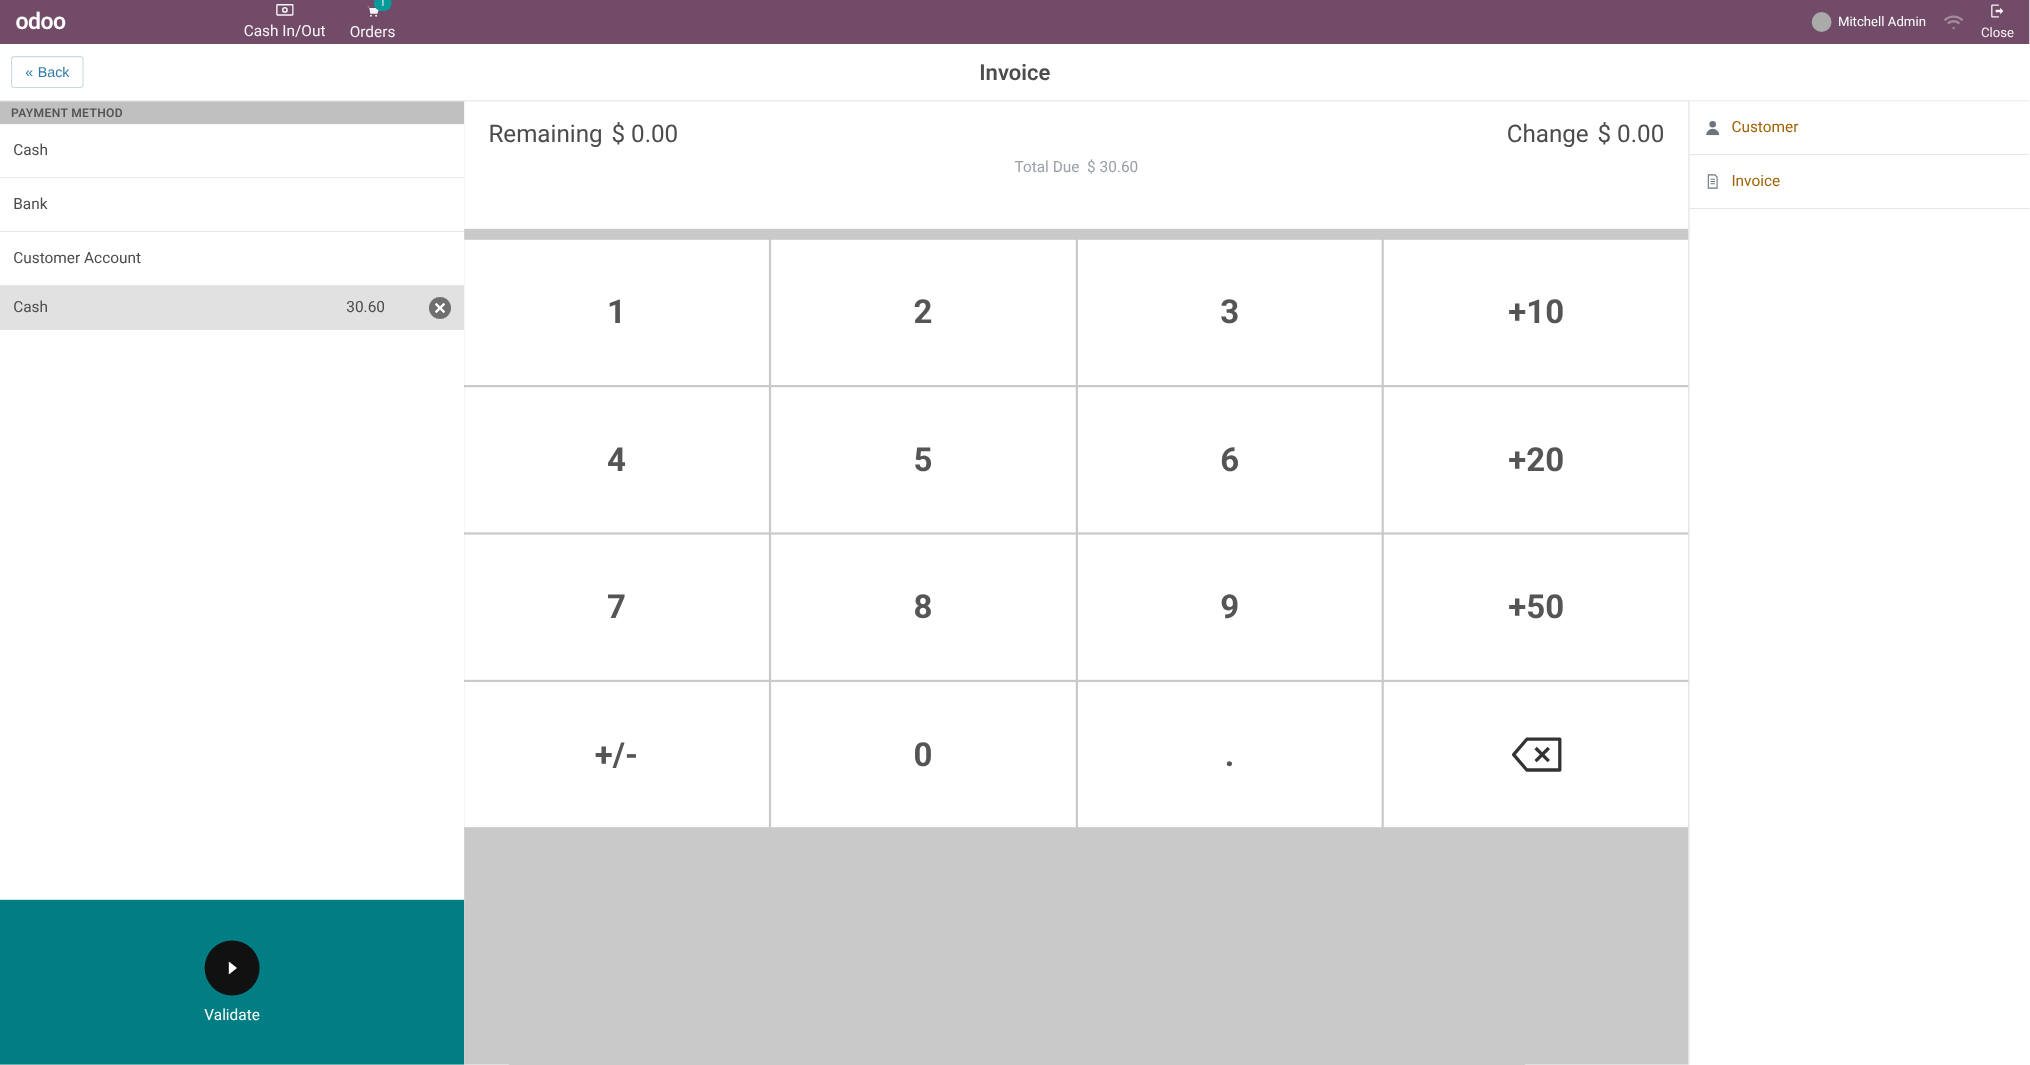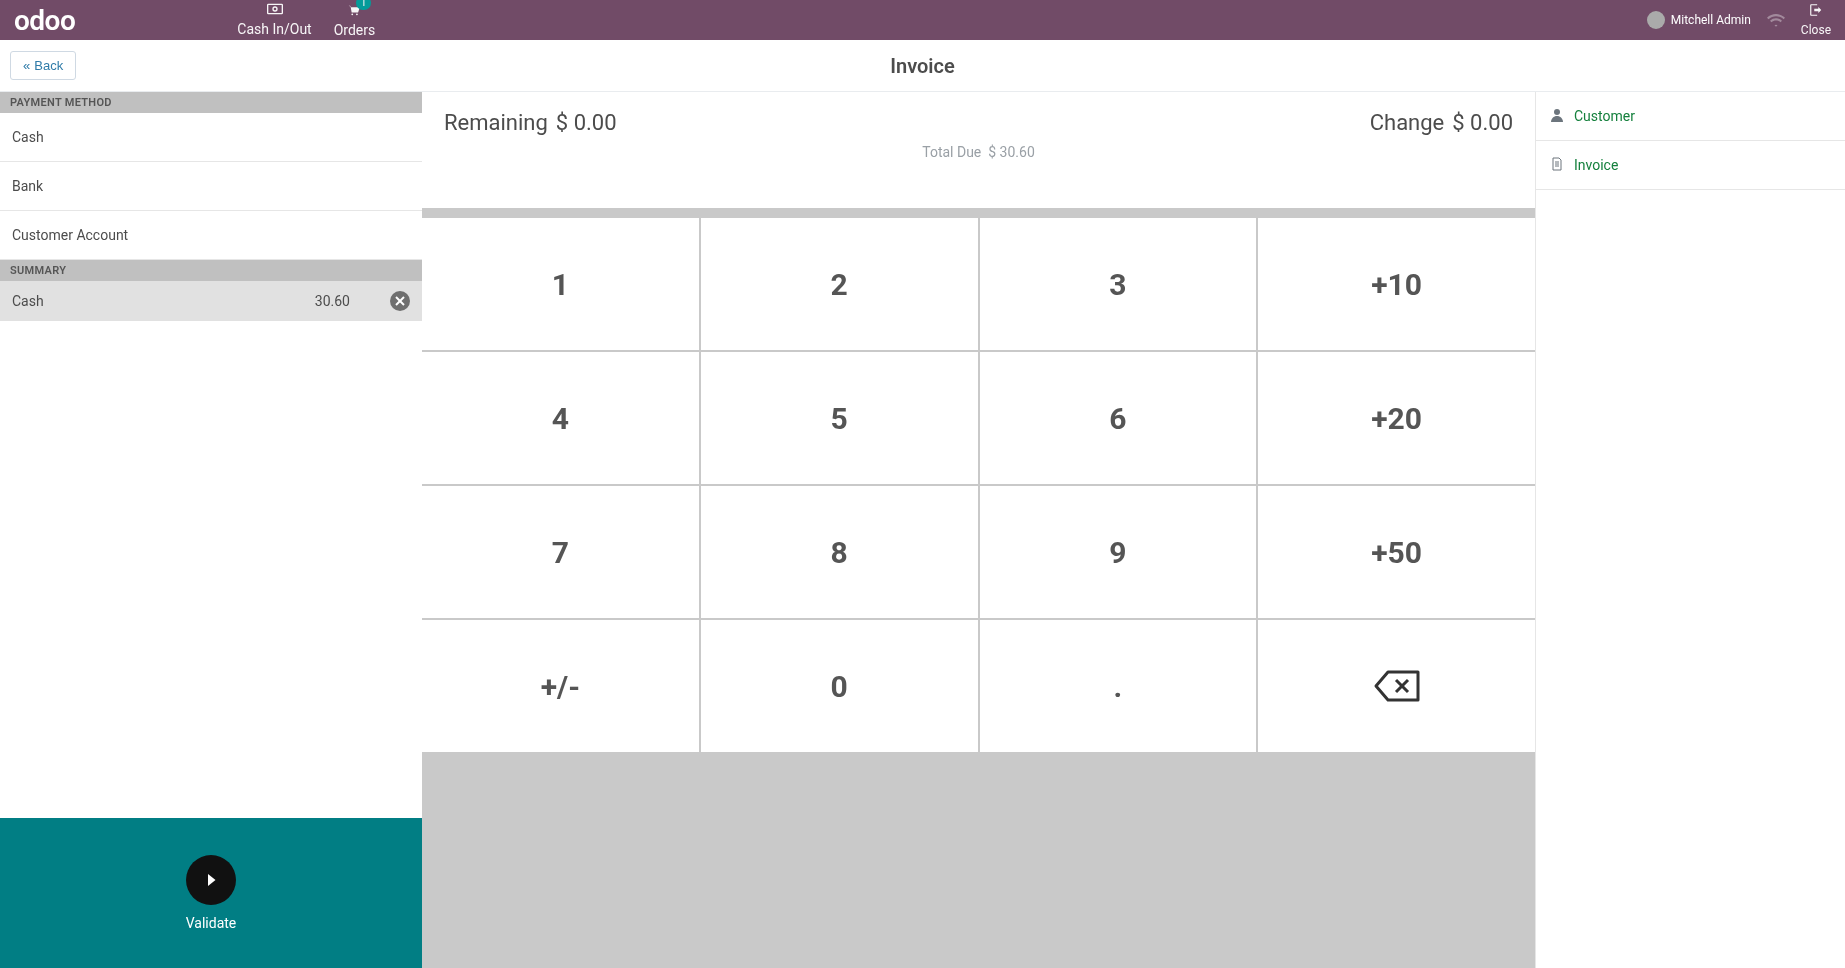--- a/index.html
+++ b/index.html
@@ -2,21 +2,21 @@
 <html><head>
 <meta charset="utf-8">
 <style>
   * { box-sizing: border-box; margin: 0; padding: 0; }
   html, body { width: 100%; height: 100%; font-family: -apple-system, BlinkMacSystemFont, "Segoe UI", Roboto, "Helvetica Neue", Arial, sans-serif; color: #4c4c4c; }
   body { display: flex; flex-direction: column; background: #fff; }
 
   
   .topbar { background: #714B67; color: #fff; height: 40px; display: flex; align-items: center; padding: 0 14px; font-size: 14px; }
   .topbar-left { display: flex; align-items: center; gap: 22px; }
-  .logo { font-weight: 600; font-size: 28px; letter-spacing: -0.5px; display:flex; align-items:center; margin-right: 140px; }
+  .logo { font-weight: 600; font-size: 21px; letter-spacing: -0.5px; display:flex; align-items:center; margin-right: 140px; }
   .topbar-item { display: flex; align-items: center; gap: 6px; cursor: pointer; opacity: 0.95; flex-direction: column; }
   .topbar-item .icon { display:flex; align-items:center; }
   .orders-badge { position: relative; }
   .orders-badge .badge { position: absolute; top: -6px; right: -10px; background: #00A09D; color: #fff; border-radius: 8px; padding: 0 5px; font-size: 10px; line-height: 14px; }
   .topbar-spacer { flex: 1; }
   .topbar-right { display: flex; align-items: center; gap: 16px; }
   .user { display: flex; align-items: center; gap: 6px; min-width:0; }
   .avatar { width: 18px; height: 18px; border-radius: 50%; background: #aaa; display:inline-block; }
   .wifi-icon { opacity: 0.35; }
 
@@ -50,21 +50,21 @@
   .remaining .label, .change .label { font-size: 22px; color: #4c4c4c; }
   .remaining .value, .change .value { font-size: 22px; font-weight: 400; color: #4c4c4c; }
   .change { margin-left: auto; display:flex; align-items: baseline; gap: 8px; }
   .total-due { margin-top: 9px; font-size: 14px; color: #9aa0a6; text-align: center; }
 
   
   .numpad { background:#c9c9c9; display: grid; grid-template-columns: repeat(4, 1fr); grid-auto-rows: 132px; gap: 2px; padding: 0; }
   .key { background: #fff; display: flex; align-items: center; justify-content: center; font-size: 30px; font-weight: 700; color: #555; cursor: pointer; user-select: none; }
 
   
-  .side-btn { display: flex; gap: 10px; padding: 16px 14px; border-bottom: 1px solid #e6e6e6; cursor: pointer; font-size: 14px; color:#15803d; }
+  .side-btn { display: flex; align-items: center; gap: 10px; padding: 16px 14px; border-bottom: 1px solid #e6e6e6; cursor: pointer; font-size: 14px; color:#a16207; }
   .side-btn .icon { width: 14px; display:flex; justify-content:center; color: #6c757d; }
 
   svg { display:block; }
 </style>
 </head>
 <body>
 
 <div class="topbar">
   <div class="topbar-left">
     <div class="logo">
@@ -120,21 +120,20 @@
   </button>
   <div class="page-title">Invoice</div>
 </div>
 
 <div class="content">
   <div class="left">
     <div class="section-header">PAYMENT METHOD</div>
     <div class="pm-item"><span>Cash</span></div>
     <div class="pm-item"><span>Bank</span></div>
     <div class="pm-item"><span>Customer Account</span></div>
-    <div class="section-header">SUMMARY</div>
     <div class="summary-row">
       <span class="name">Cash</span>
       <span class="amount">30.60</span>
       <span class="delete-line">
         <svg width="10" height="10" viewBox="0 0 10 10">
             <line x1="1" y1="1" x2="9" y2="9" stroke="#fff" stroke-width="2"></line>
             <line x1="9" y1="1" x2="1" y2="9" stroke="#fff" stroke-width="2"></line>
           </svg>
       </span>
     </div>

